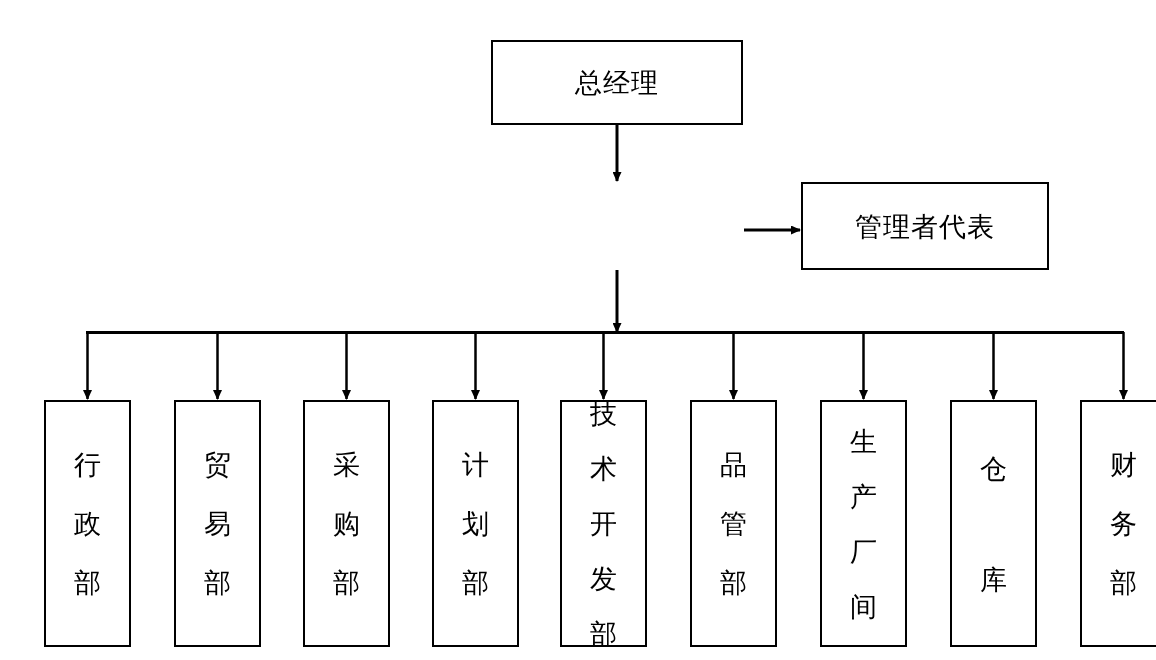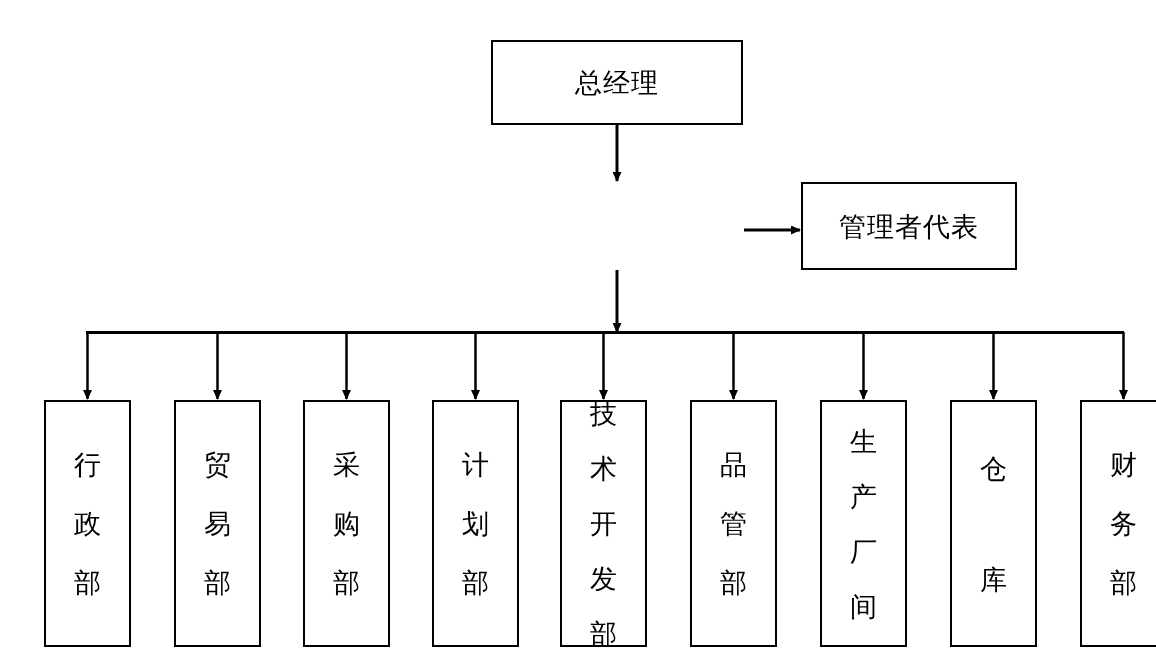--- a/index.html
+++ b/index.html
@@ -99,21 +99,21 @@
     <line x1="840.5" y1="332" x2="840.5" y2="399" stroke="#000000" stroke-width="2.5" marker-end="url(#arrowhead)"></line>
     <line x1="970.5" y1="332" x2="970.5" y2="399" stroke="#000000" stroke-width="2.5" marker-end="url(#arrowhead)"></line>
     <line x1="1100.5" y1="332" x2="1100.5" y2="399" stroke="#000000" stroke-width="2.5" marker-end="url(#arrowhead)"></line>
   </svg>
 
   <div class="node-box" style="left:468px; top:40px; width:252px; height:85px;">
     <span class="node-label-h">总经理</span>
   </div>
 
 
-  <div class="node-box" style="left:778px; top:182px; width:216px; height:88px;">
+  <div class="node-box" style="left:778px; top:182px; width:248px; height:88px;">
     <span class="node-label-h">管理者代表</span>
   </div>
 
   <div class="dept-box" style="left:21px; top:400px; width:87px; height:247px;">
     <div class="dept-label-v vchar-gap-3">
       <span>行</span>
       <span>政</span>
       <span>部</span>
     </div>
   </div>

